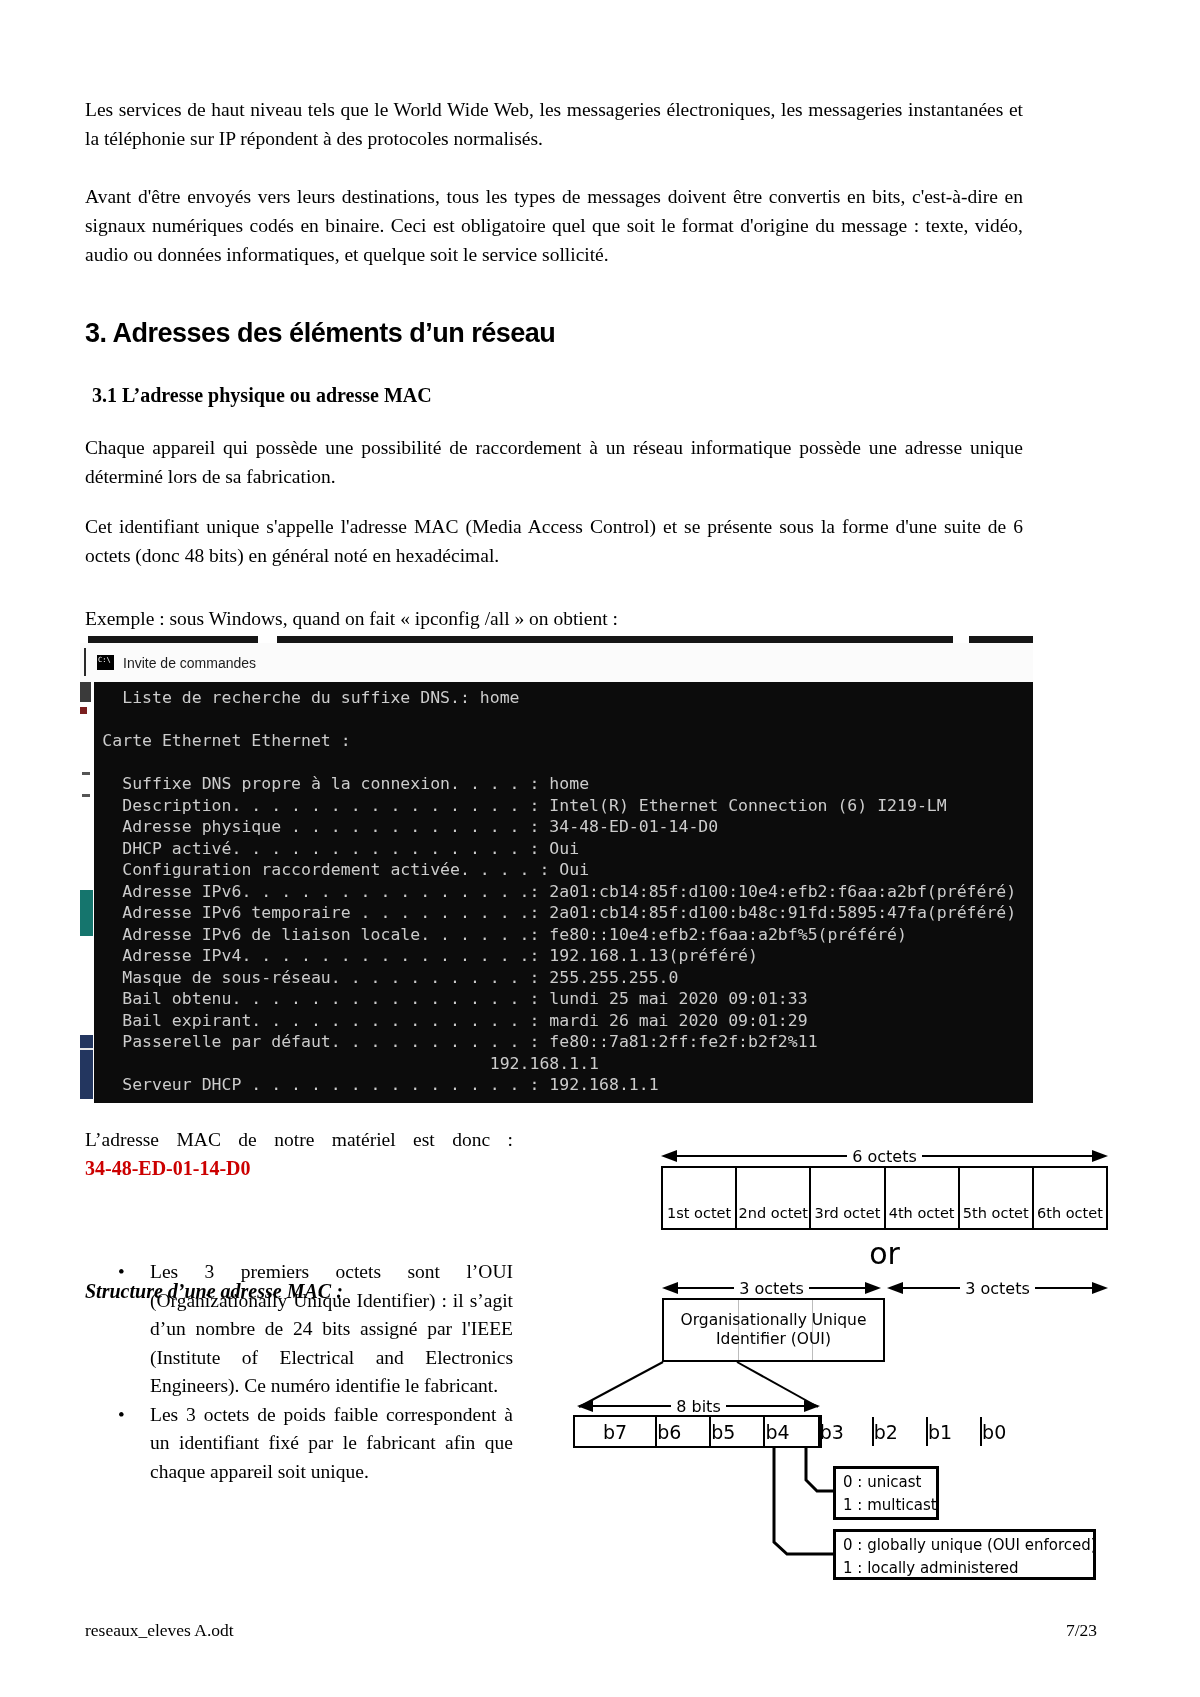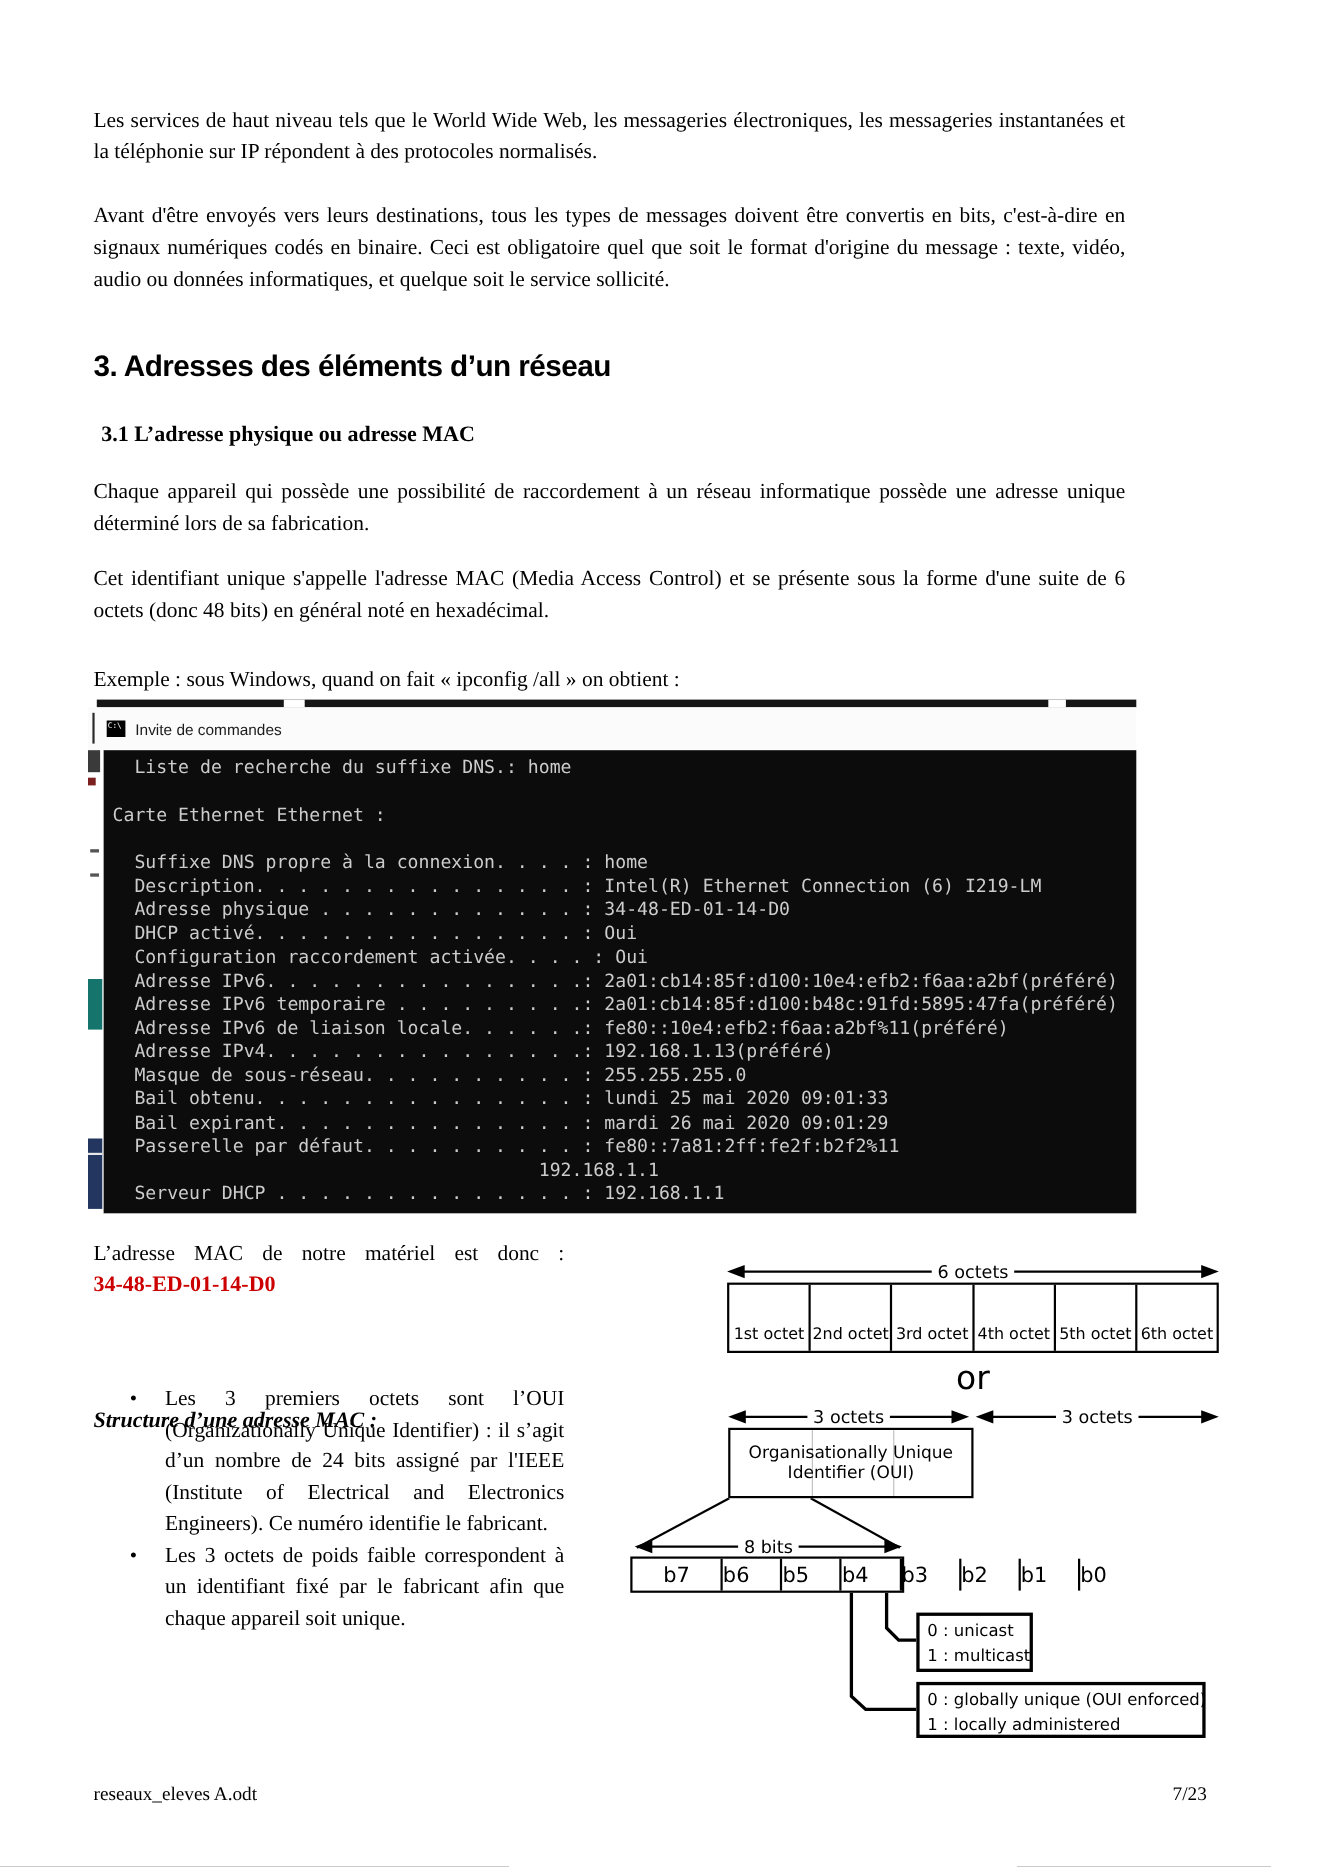--- a/index.html
+++ b/index.html
@@ -140,21 +140,21 @@
           <div class="console-line"></div>
           <div class="console-line">Carte Ethernet Ethernet :</div>
           <div class="console-line"></div>
           <div class="console-line">  Suffixe DNS propre à la connexion. . . . : home</div>
           <div class="console-line">  Description. . . . . . . . . . . . . . . : Intel(R) Ethernet Connection (6) I219-LM</div>
           <div class="console-line">  Adresse physique . . . . . . . . . . . . : 34-48-ED-01-14-D0</div>
           <div class="console-line">  DHCP activé. . . . . . . . . . . . . . . : Oui</div>
           <div class="console-line">  Configuration raccordement activée. . . . : Oui</div>
           <div class="console-line">  Adresse IPv6. . . . . . . . . . . . . . .: 2a01:cb14:85f:d100:10e4:efb2:f6aa:a2bf(préféré)</div>
           <div class="console-line">  Adresse IPv6 temporaire . . . . . . . . .: 2a01:cb14:85f:d100:b48c:91fd:5895:47fa(préféré)</div>
-          <div class="console-line">  Adresse IPv6 de liaison locale. . . . . .: fe80::10e4:efb2:f6aa:a2bf%11(préféré)</div>
+          <div class="console-line">  Adresse IPv6 de liaison locale. . . . . .: fe80::10e4:efb2:f6aa:a2bf%5(préféré)</div>
           <div class="console-line">  Adresse IPv4. . . . . . . . . . . . . . .: 192.168.1.13(préféré)</div>
           <div class="console-line">  Masque de sous-réseau. . . . . . . . . . : 255.255.255.0</div>
           <div class="console-line">  Bail obtenu. . . . . . . . . . . . . . . : lundi 25 mai 2020 09:01:33</div>
           <div class="console-line">  Bail expirant. . . . . . . . . . . . . . : mardi 26 mai 2020 09:01:29</div>
           <div class="console-line">  Passerelle par défaut. . . . . . . . . . : fe80::7a81:2ff:fe2f:b2f2%11</div>
           <div class="console-line">                                       192.168.1.1</div>
           <div class="console-line">  Serveur DHCP . . . . . . . . . . . . . . : 192.168.1.1</div>
         </div>
     </div>
   </div>

